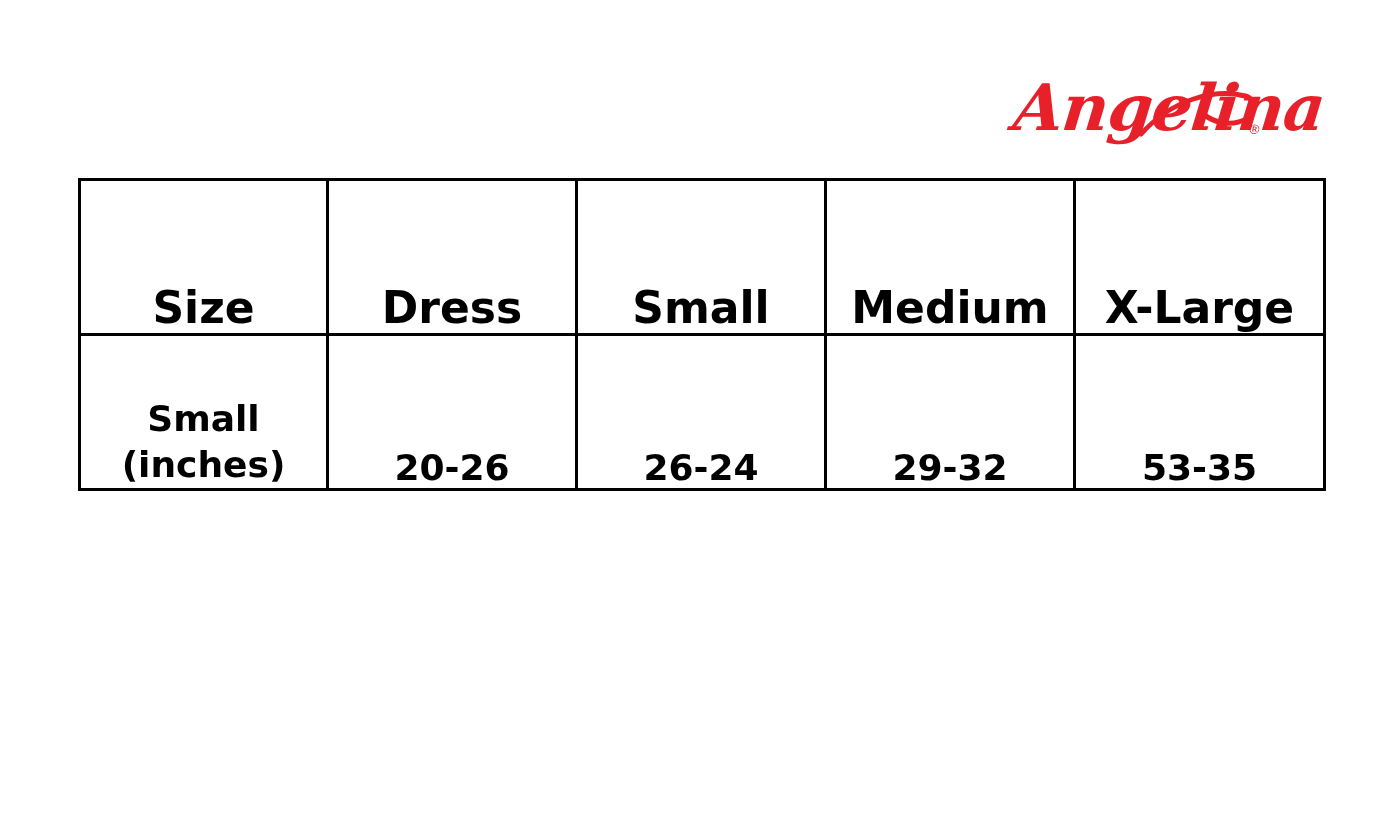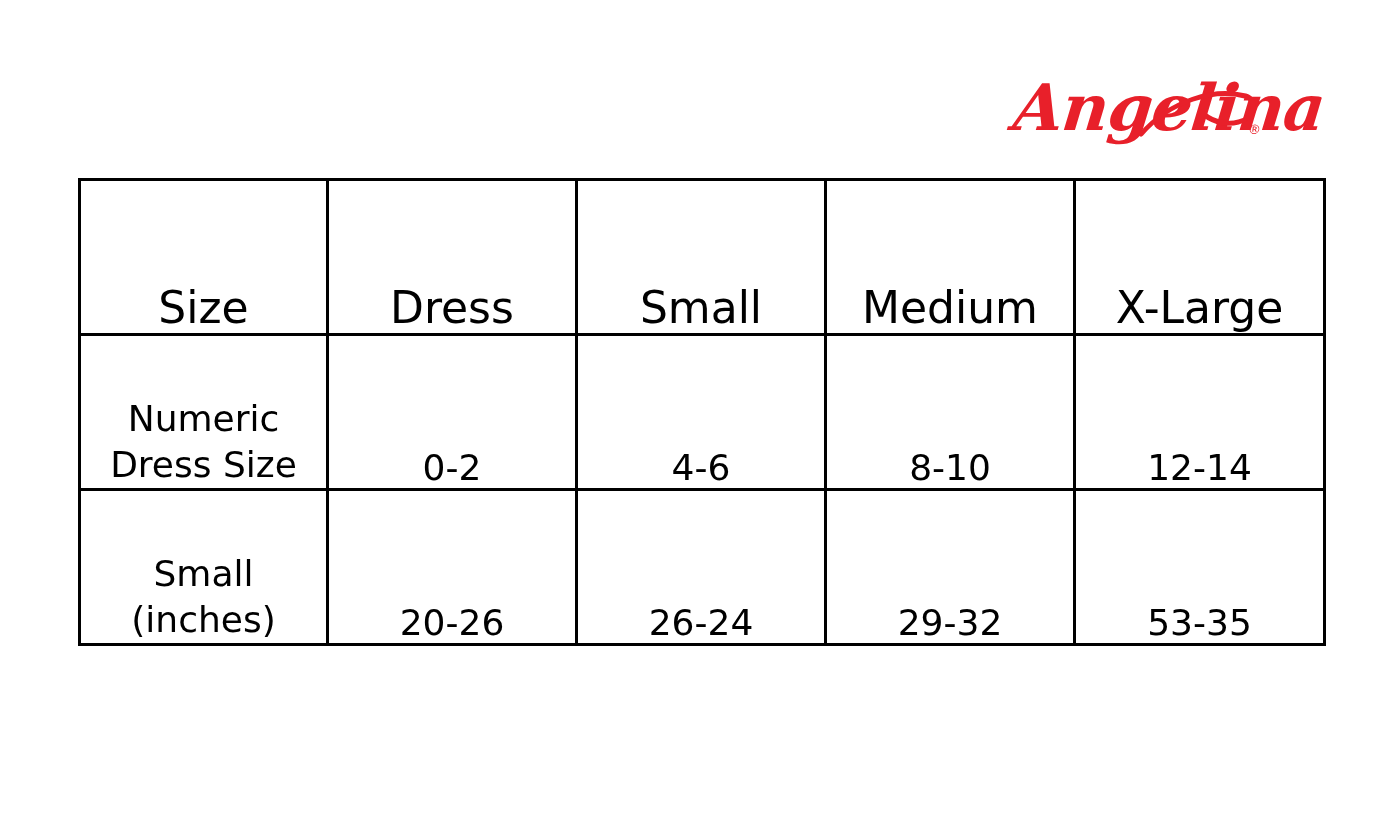--- a/index.html
+++ b/index.html
@@ -74,21 +74,21 @@
     border-collapse: collapse;
     width: 100%;
     table-layout: fixed;
   }
   table.size-table td,
   table.size-table th {
     border: 3px solid #000000;
     text-align: center;
     vertical-align: bottom;
     padding: 0;
-    font-weight: 400;
+    font-weight: 700;
   }
   table.size-table col.c1 { width: 248px; }
   table.size-table col.c2 { width: 249px; }
   table.size-table col.c3 { width: 249px; }
   table.size-table col.c4 { width: 249px; }
   table.size-table col.c5 { width: 250px; }
 
   .head-row td {
     height: 152px;
     font-size: 44px;
@@ -138,30 +138,20 @@
       </colgroup>
       <tbody>
         <tr class="head-row">
           <td class="head-first">Size</td>
           <td>Dress</td>
           <td>Small</td>
           <td>Medium</td>
           <td>X-Large</td>
         </tr>
 
-        <tr class="body-row">
-          <td class="row-label">
-            <span class="lbl-line">Numeric</span>
-            <span class="lbl-line">Dress Size</span>
-          </td>
-          <td class="cell-value">0-2</td>
-          <td class="cell-value">4-6</td>
-          <td class="cell-value">8-10</td>
-          <td class="cell-value">12-14</td>
-        </tr>
 
         <tr class="body-row">
           <td class="row-label">
             <span class="lbl-line">Small</span>
             <span class="lbl-line">(inches)</span>
           </td>
           <td class="cell-value">20-26</td>
           <td class="cell-value">26-24</td>
           <td class="cell-value">29-32</td>
           <td class="cell-value">53-35</td>

